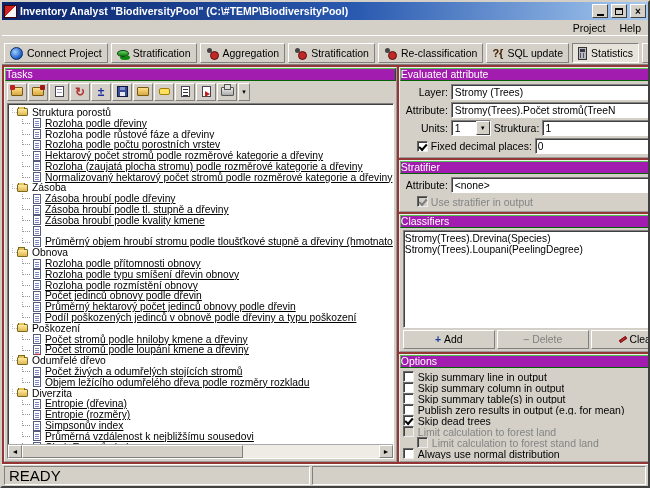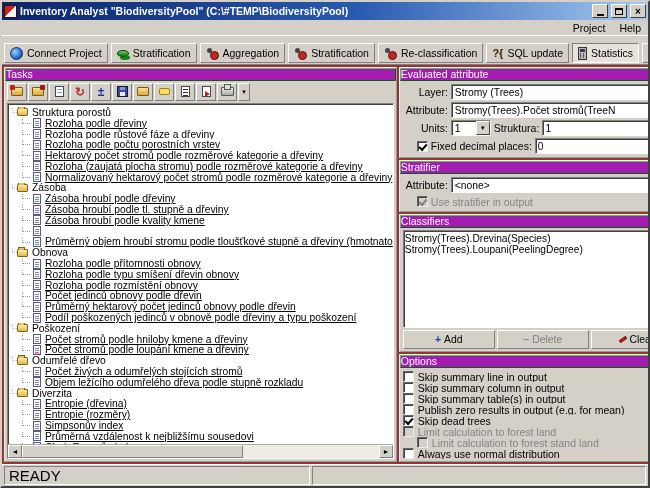--- a/index.html
+++ b/index.html
@@ -310,21 +310,21 @@
               <div class="tree-row folder">
                 <span class="mini-folder"></span>
                 <span class="tree-label">Odumřelé dřevo</span>
               </div>
               <div class="tree-row doc">
                 <span class="mini-doc"></span>
                 <span class="tree-label">Počet živých a odumřelých stojících stromů</span>
               </div>
               <div class="tree-row doc">
                 <span class="mini-doc"></span>
-                <span class="tree-label">Objem ležícího odumřelého dřeva podle stupně rozkladu</span>
+                <span class="tree-label">Objem ležícího odumřelého dřeva podle rozměry rozkladu</span>
               </div>
               <div class="tree-row folder">
                 <span class="mini-folder"></span>
                 <span class="tree-label">Diverzita</span>
               </div>
               <div class="tree-row doc">
                 <span class="mini-doc"></span>
                 <span class="tree-label">Entropie (dřevina)</span>
               </div>
               <div class="tree-row doc">

